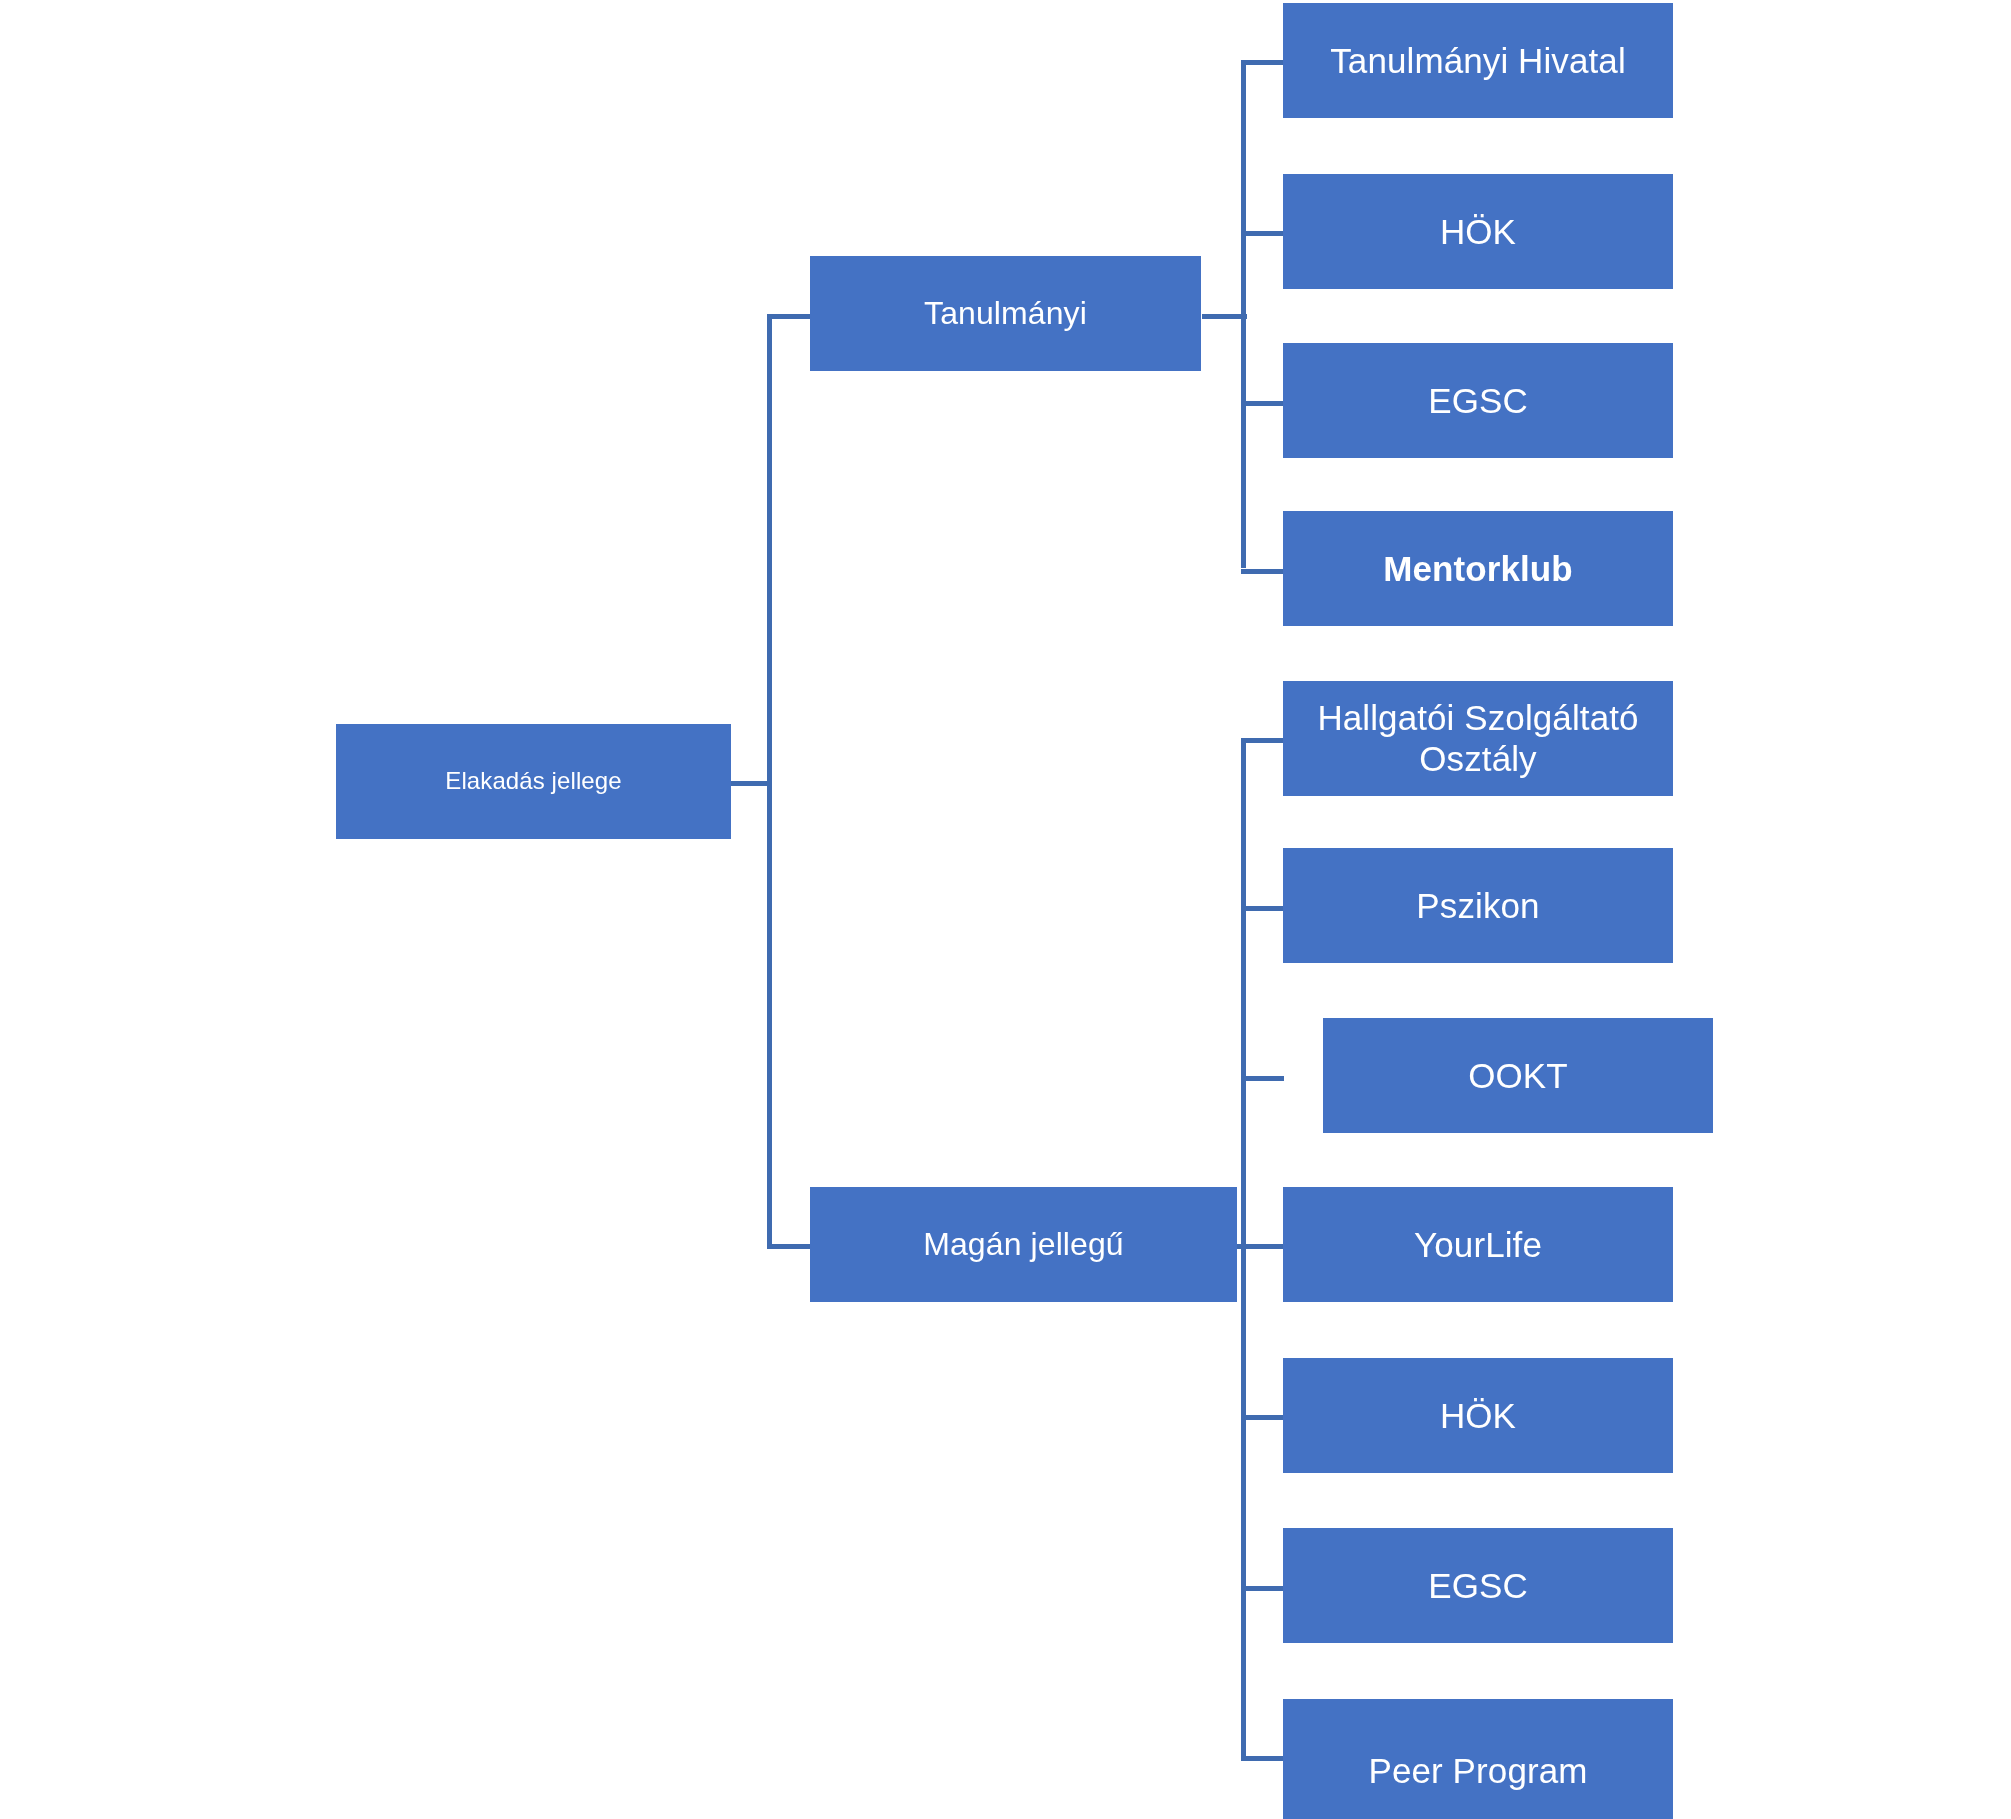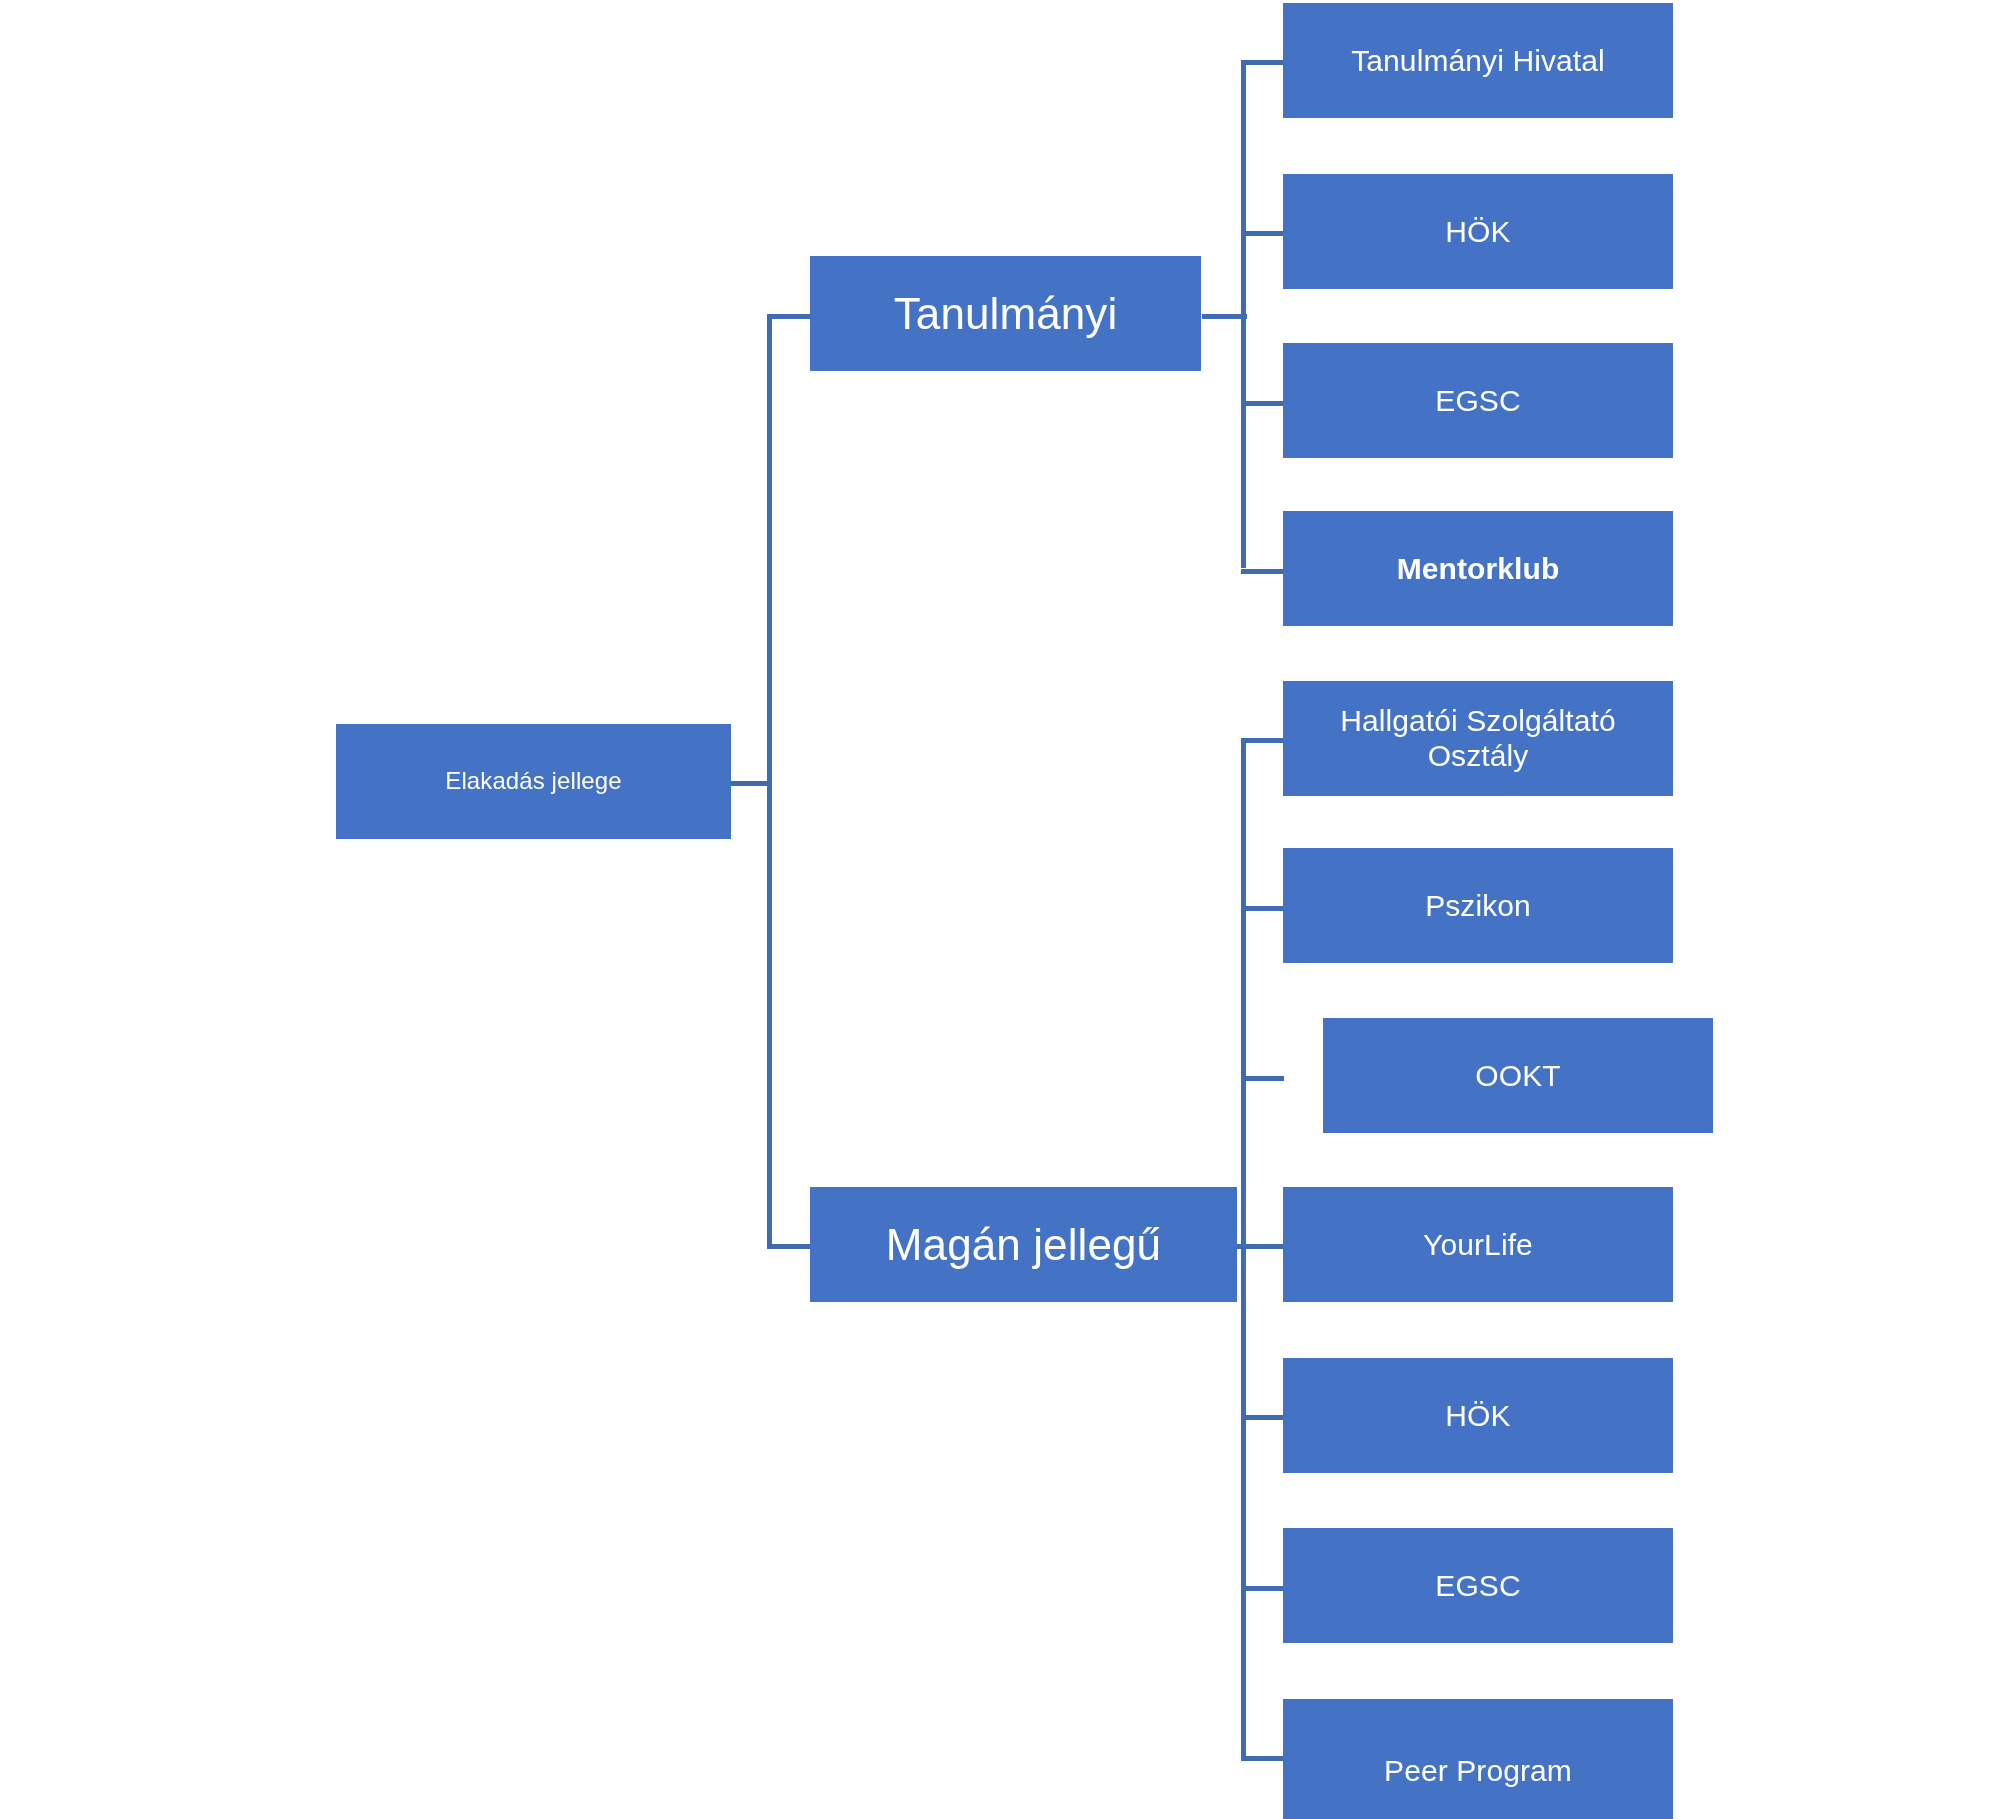--- a/index.html
+++ b/index.html
@@ -28,22 +28,22 @@
     text-align: center;
     color: #ffffff;
     background: #4472C4;
     font-weight: 400;
     letter-spacing: 0.1px;
     line-height: 1.18;
     padding: 2px 9.8px;
     -webkit-font-smoothing: antialiased;
   }
   .node-root   { font-size: 24px; }
-  .node-branch { font-size: 44px; }
-  .node-leaf   { font-size: 30px; }
+  .node-branch { font-size: 32px; }
+  .node-leaf   { font-size: 35px; }
   .node-leaf.two-line { line-height: 1.16; }
 
   
   .conn {
     position: absolute;
     background: #3F6BB0;
   }
   .conn-h { height: 4.9px; }
   .conn-v { width: 4.9px; }
 </style>

